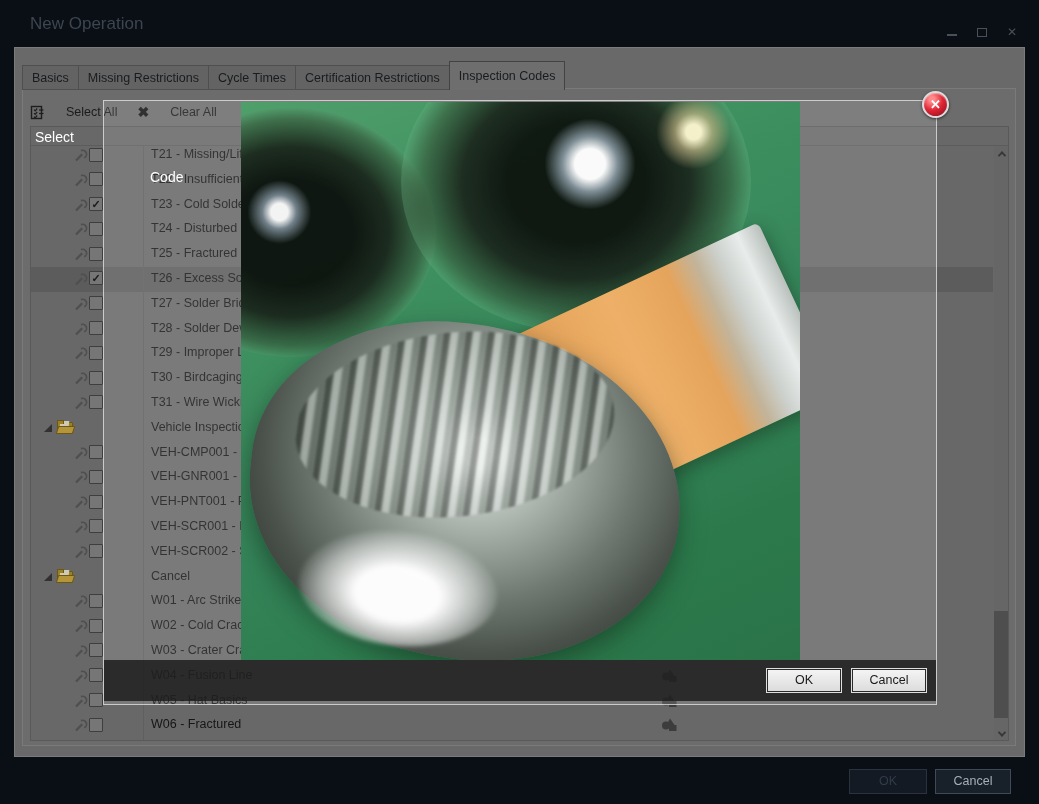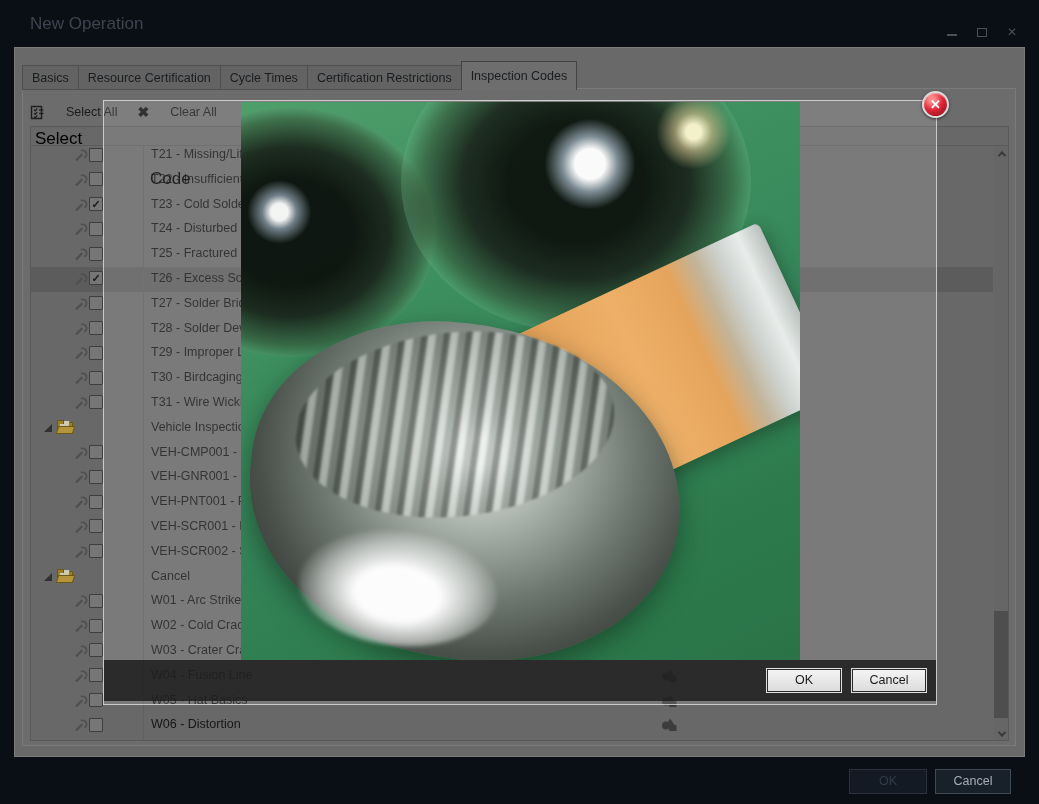--- a/index.html
+++ b/index.html
@@ -33,21 +33,21 @@
   
   .toolbar { position:absolute; left:30px; top:101px; height:22px; display:flex; align-items:center; z-index:2; }
   .tool-btn { display:flex; align-items:center; gap:21px; font-size:12.5px; color:#1b1b1b; padding:2px 6px 2px 0; cursor:default; }
   .tool-btn + .tool-btn { margin-left:14px; }
   .clear-x { font-size:14px; font-weight:900; color:#141414; line-height:14px; }
 
   
   .listbox { position:absolute; left:30px; top:126px; width:979px; height:615px;
              border:1px solid #595959; background:#686868; overflow:hidden; z-index:2; }
   .list-header { position:absolute; left:0; top:0; width:100%; height:19px; background:#686868;
-                 border-bottom:1px solid #5c5c5c; z-index:5; font-size:17px; color:#000000; }
+                 border-bottom:1px solid #5c5c5c; z-index:5; font-size:14px; color:#ffffff; }
   .hdr-select { position:absolute; left:4px; top:2px; }
   .hdr-code { position:absolute; left:119px; top:2px;margin-top:40px; }
   .col-sep { position:absolute; left:112px; top:0; width:1px; height:615px; background:#5f5f5f; z-index:4; }
   .rows { position:absolute; left:0; top:16px; width:962px; z-index:2; }
   .row { position:relative; height:24.8px; width:962px; }
   .row.selected { background:#5c5c5c; }
   .wrench { position:absolute; left:42px; top:5px; width:15px; height:15px; }
   .cb { position:absolute; left:58px; top:4.5px; width:14px; height:14px; background:#767676;
         border:1.5px solid #3e3e3e; border-radius:1px; font-size:11px; font-weight:bold;
         color:#1c1c1c; line-height:12px; text-align:center; }
@@ -137,21 +137,21 @@
           <span class="wc-max-glyph"></span>
         </span>
       <span class="wc">✕</span>
     </div>
   </div>
 
   <div class="panel"></div>
 
   <div class="tabs">
     <div class="tab">Basics</div>
-    <div class="tab">Resource Certification</div>
+    <div class="tab">Missing Restrictions</div>
     <div class="tab">Cycle Times</div>
     <div class="tab">Certification Restrictions</div>
     <div class="tab active">Inspection Codes</div>
   </div>
   <div class="tab-content"></div>
 
   <div class="toolbar">
     <div class="tool-btn">
       <svg width="15" height="15" viewBox="0 0 15 15">
         <rect x="1.5" y="1.5" width="10" height="12" fill="none" stroke="#1d1d1d" stroke-width="1.4"></rect>
@@ -464,21 +464,21 @@
               <path d="M9 1.5 L13.5 8 H5.5 Z" fill="#3c3c3c"></path>
               <rect x="8" y="8" width="7.5" height="6" fill="#3c3c3c"></rect>
             </svg></span>
         </div>
         <div class="row">
           <span class="wrench"><svg width="15" height="15" viewBox="0 0 15 15">
               <path d="M3 12.5 L9.2 6.3" stroke="#4f4f4f" stroke-width="2.3" fill="none"></path>
               <path d="M8 2.6 a3.2 3.2 0 1 1 3.2 7.2" stroke="#4f4f4f" stroke-width="1.7" fill="none"></path>
             </svg></span>
           <span class="cb"></span>
-          <span class="code">W06 - Distortion</span>
+          <span class="code">W06 - Fractured</span>
           <span class="shapes"><svg width="17" height="16" viewBox="0 0 17 16">
               <circle cx="5" cy="8.5" r="4" fill="#3c3c3c"></circle>
               <path d="M9 1.5 L13.5 8 H5.5 Z" fill="#3c3c3c"></path>
               <rect x="8" y="8" width="7.5" height="6" fill="#3c3c3c"></rect>
             </svg></span>
         </div>
         <div class="row"></div>
       </div>
     <div class="list-header">
       <span class="hdr-select">Select</span>

